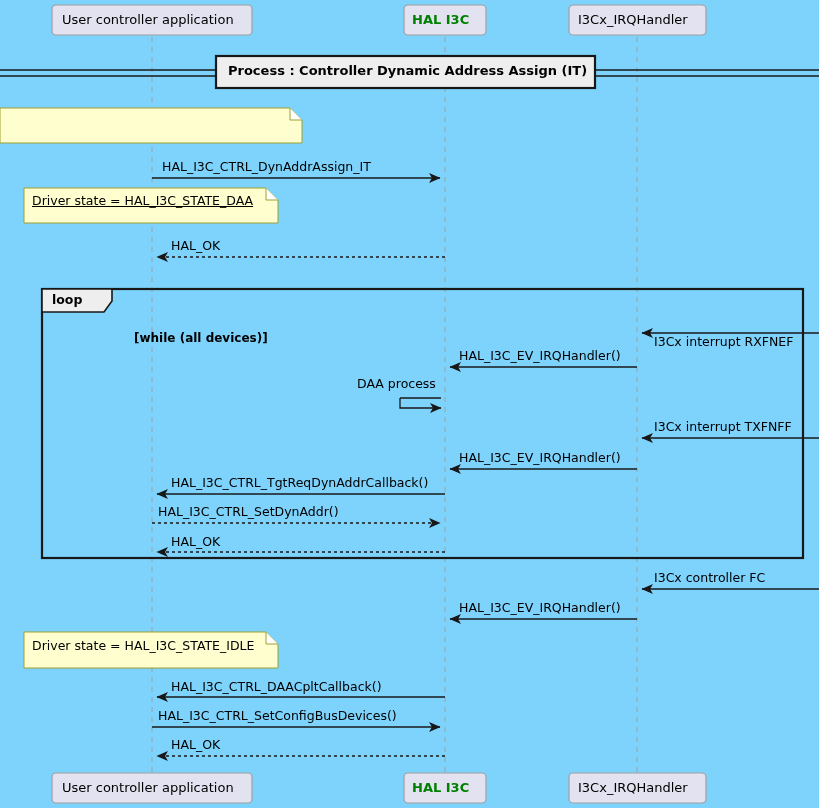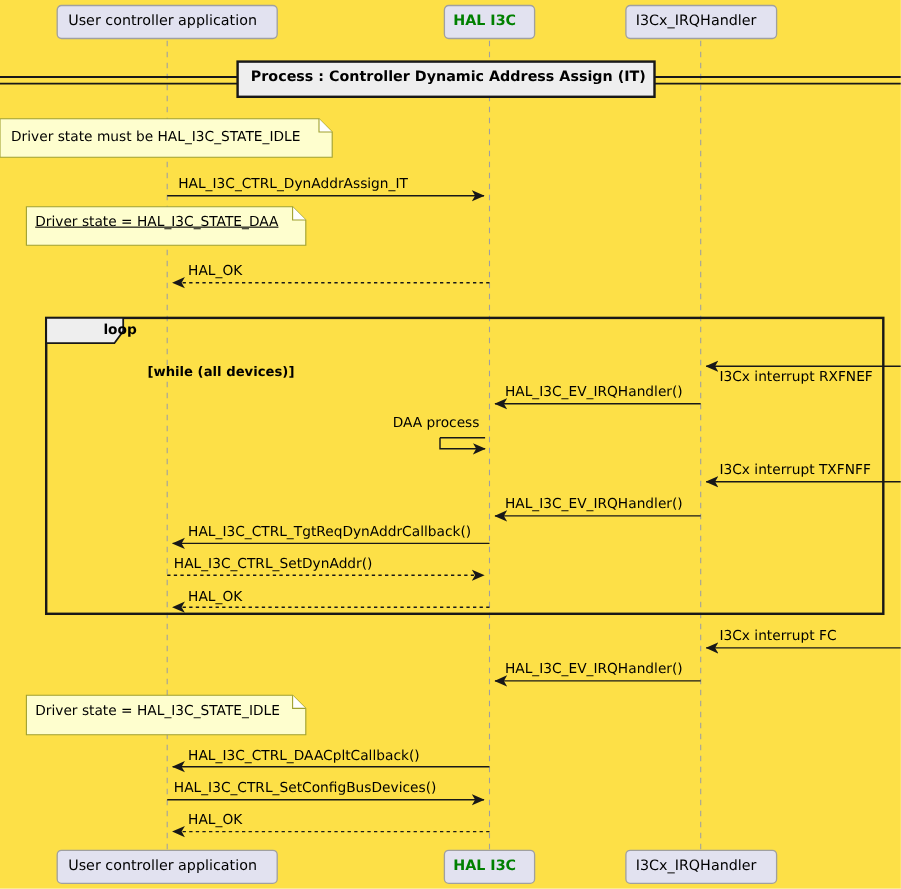--- a/index.html
+++ b/index.html
@@ -8,21 +8,21 @@
     background: #FFFFFF;
   }
   body {
     font-family: "DejaVu Sans", sans-serif;
     -webkit-font-smoothing: antialiased;
   }
   #diagram {
     position: relative;
     width: 819px;
     height: 808px;
-    background: #fde047;
+    background: #7dd3fc;
     overflow: hidden;
   }
   #svg-layer {
     position: absolute;
     left: 0;
     top: 0;
     width: 819px;
     height: 808px;
   }
   .txt {
@@ -43,21 +43,20 @@
   }
   .divider-label {
     font-size: 13px;
     font-weight: bold;
     color: #000000;
   }
   .frame-tab-label {
     font-size: 12.5px;
     font-weight: bold;
     color: #000000;
-    margin-left: 42px;
   }
   .frame-guard-label {
     font-size: 12px;
     font-weight: bold;
     color: #000000;
     margin-top: 32px;
   }
   .note-text {
     font-size: 12.5px;
     color: #000000;
@@ -206,21 +205,20 @@
 
   <div class="txt participant-label" style="left:62px; top:781px;">User controller application</div>
   <div class="txt participant-label accent" style="left:412px; top:781px;">HAL I3C</div>
   <div class="txt participant-label" style="left:578px; top:781px;">I3Cx_IRQHandler</div>
 
   <div class="txt divider-label" style="left:228px; top:64px;">Process : Controller Dynamic Address Assign (IT)</div>
 
   <div class="txt frame-tab-label" style="left:52px; top:294px;">loop</div>
   <div class="txt frame-guard-label" style="left:134px; top:300px;">[while (all devices)]</div>
 
-  <div class="txt note-text" style="left:10px; top:118px;">Driver state must be HAL_I3C_STATE_IDLE</div>
   <div class="txt note-text" style="left:32px; top:195px;text-decoration:underline;">Driver state = HAL_I3C_STATE_DAA</div>
   <div class="txt note-text" style="left:32px; top:640px;">Driver state = HAL_I3C_STATE_IDLE</div>
 
   <div class="txt msg-label" style="left:162px; top:161px;">HAL_I3C_CTRL_DynAddrAssign_IT</div>
 
   <div class="txt msg-label" style="left:171px; top:240px;">HAL_OK</div>
 
   <div class="txt msg-label" style="left:654px; top:336px;">I3Cx interrupt RXFNEF</div>
 
   <div class="txt msg-label" style="left:459px; top:350px;">HAL_I3C_EV_IRQHandler()</div>
@@ -230,21 +228,21 @@
   <div class="txt msg-label" style="left:654px; top:421px;">I3Cx interrupt TXFNFF</div>
 
   <div class="txt msg-label" style="left:459px; top:452px;">HAL_I3C_EV_IRQHandler()</div>
 
   <div class="txt msg-label" style="left:171px; top:477px;">HAL_I3C_CTRL_TgtReqDynAddrCallback()</div>
 
   <div class="txt msg-label" style="left:158px; top:506px;">HAL_I3C_CTRL_SetDynAddr()</div>
 
   <div class="txt msg-label" style="left:171px; top:536px;">HAL_OK</div>
 
-  <div class="txt msg-label" style="left:654px; top:572px;">I3Cx interrupt FC</div>
+  <div class="txt msg-label" style="left:654px; top:572px;">I3Cx controller FC</div>
 
   <div class="txt msg-label" style="left:459px; top:602px;">HAL_I3C_EV_IRQHandler()</div>
 
   <div class="txt msg-label" style="left:171px; top:681px;text-align:right;">HAL_I3C_CTRL_DAACpltCallback()</div>
 
   <div class="txt msg-label" style="left:158px; top:710px;">HAL_I3C_CTRL_SetConfigBusDevices()</div>
 
   <div class="txt msg-label" style="left:171px; top:739px;">HAL_OK</div>
 
 </div>

